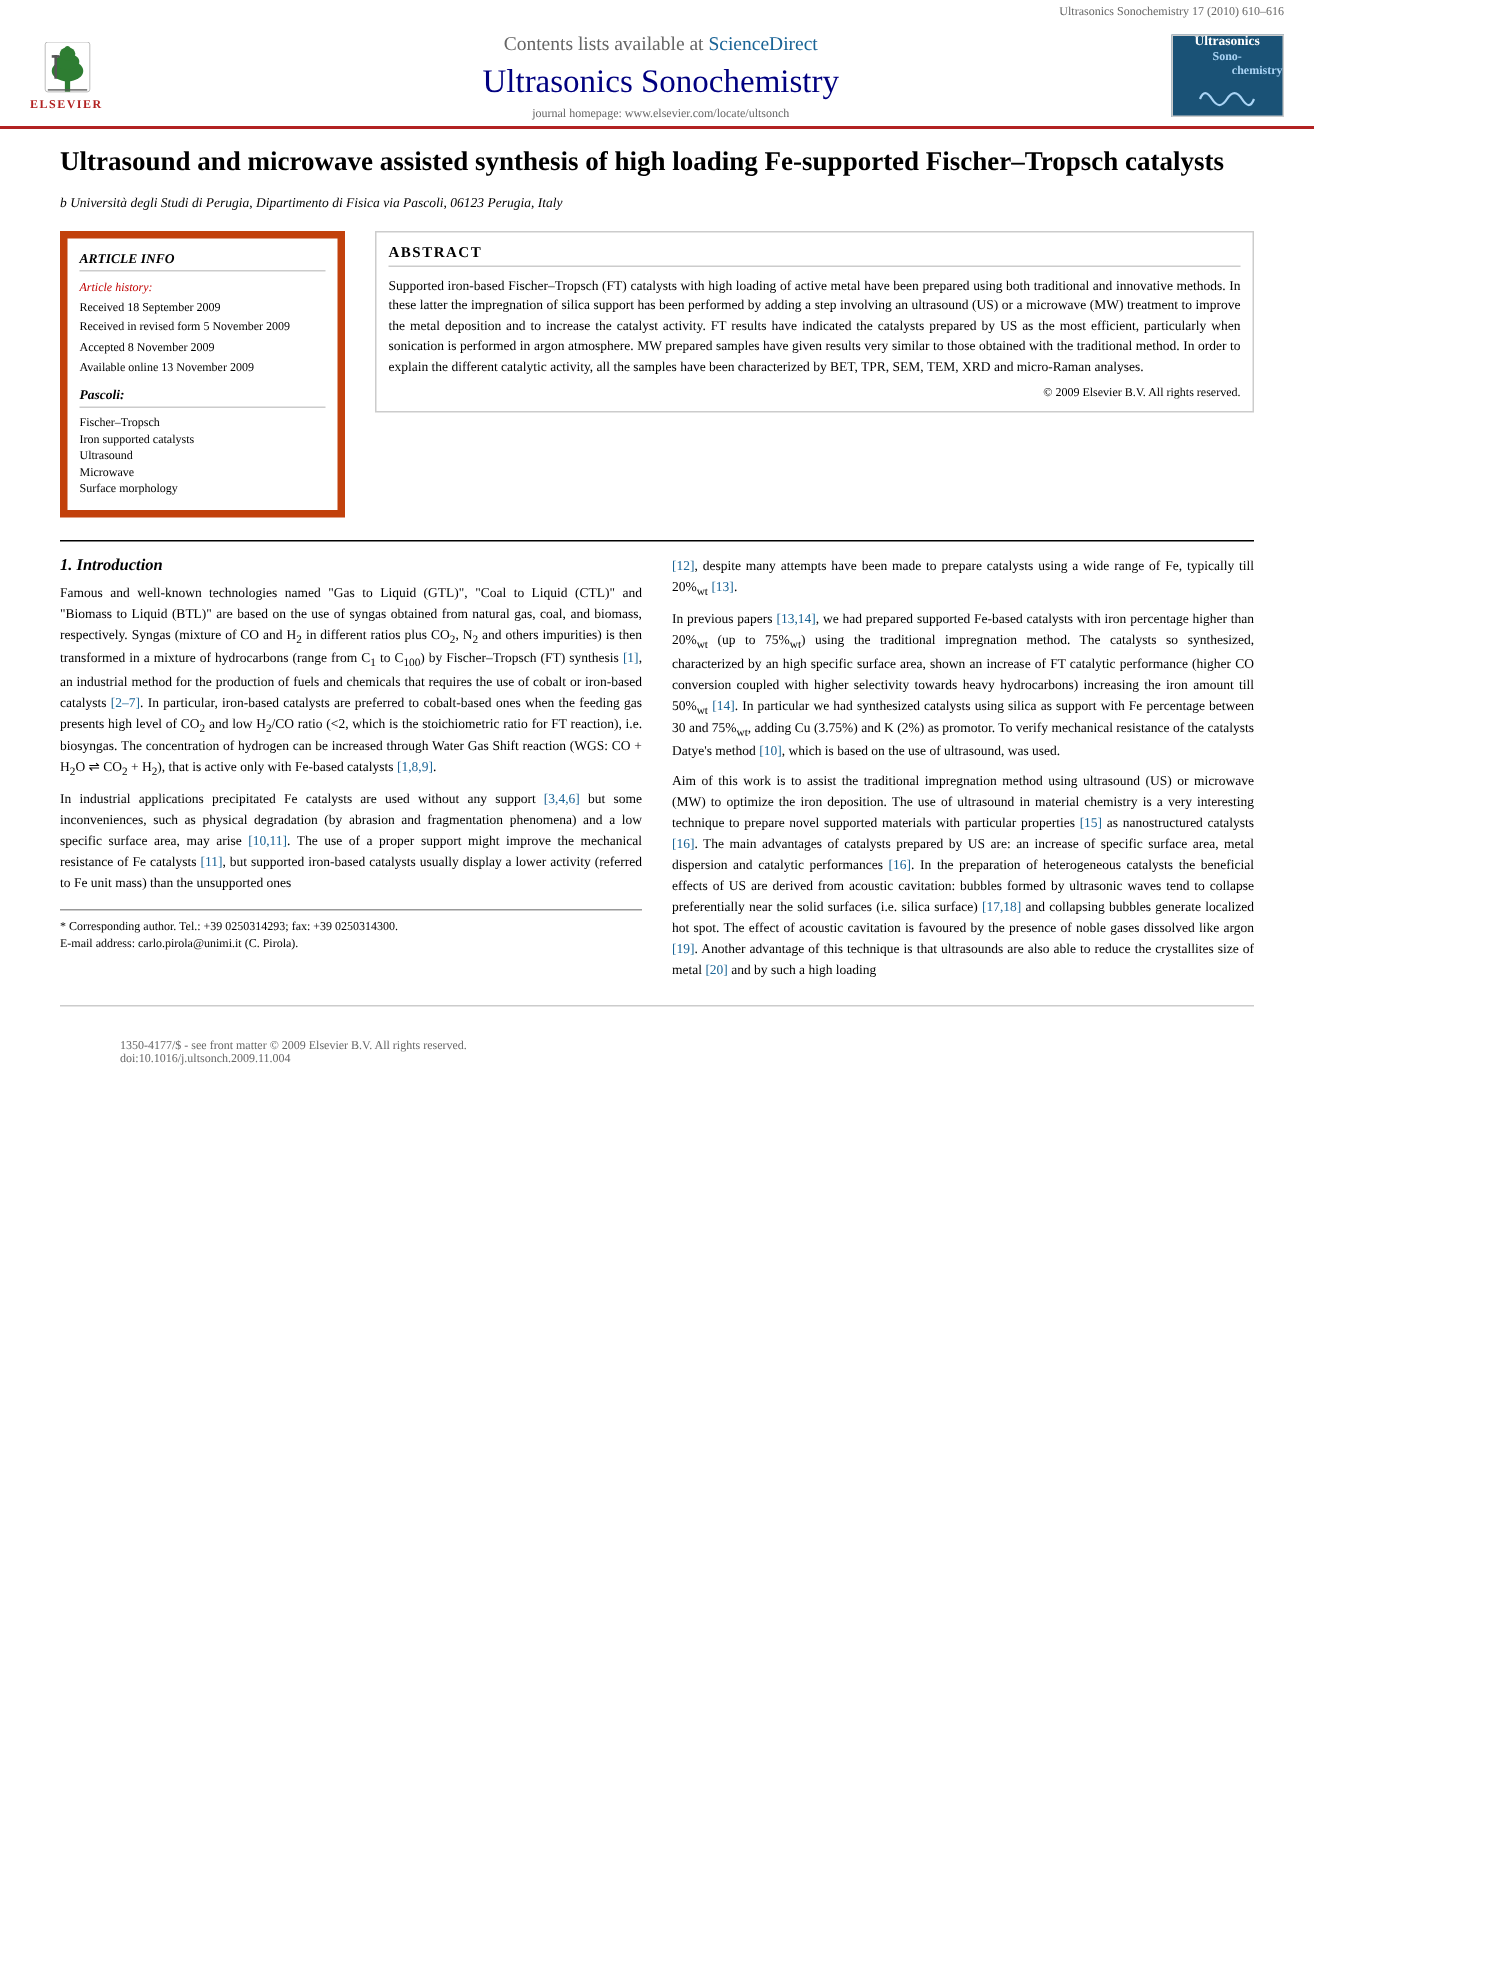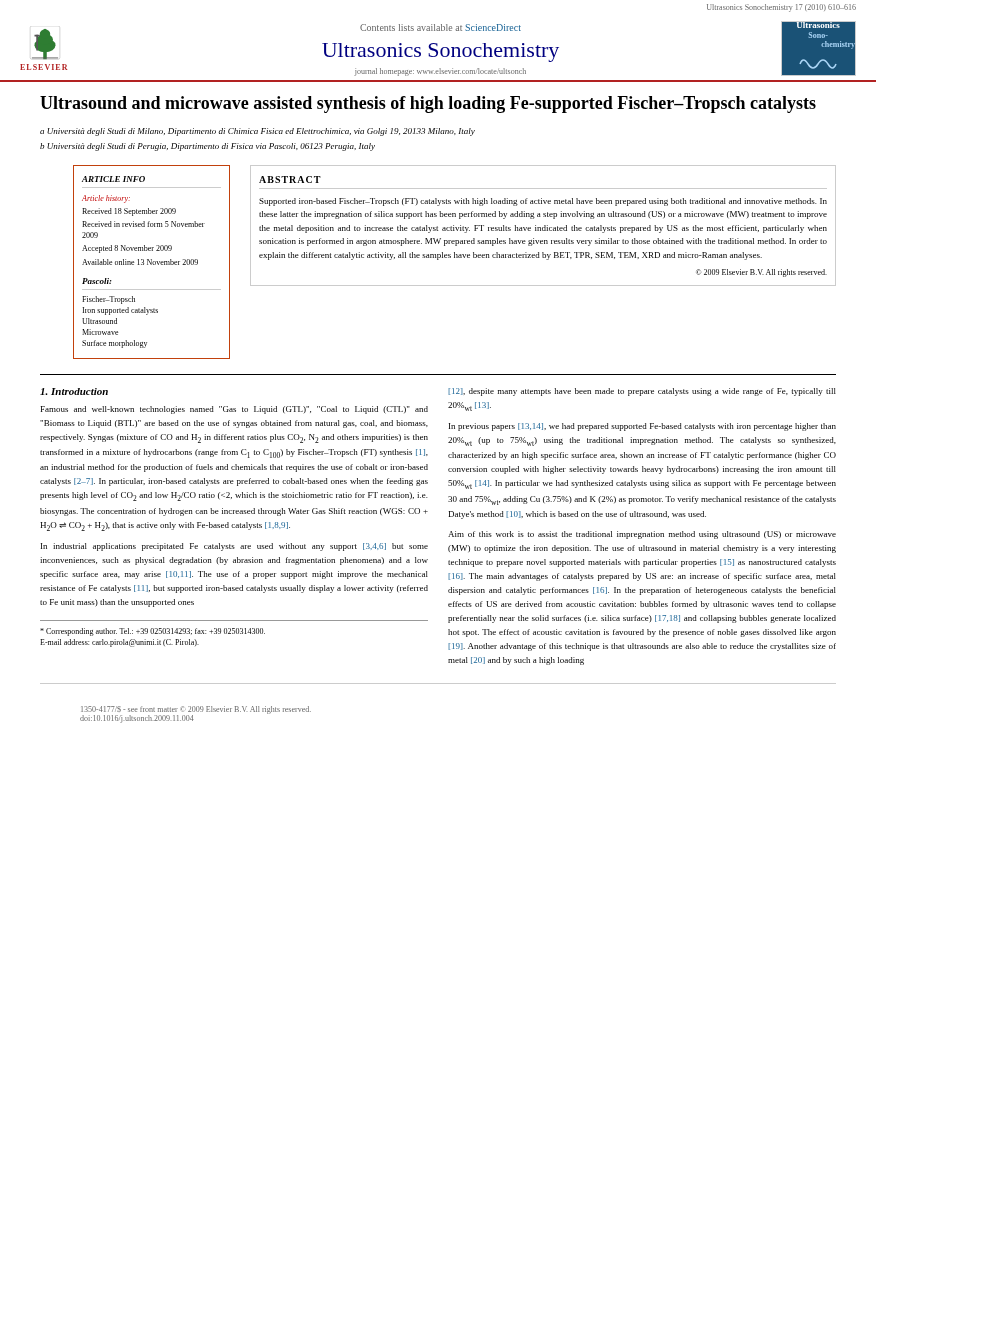--- a/index.html
+++ b/index.html
@@ -51,21 +51,21 @@
       margin-top: 2px;
     }
 
     .journal-title-area {
       flex: 1;
       text-align: center;
       padding: 0 20px;
     }
 
     .sciencedirect-line {
-      font-size: 10px;
+      font-size: 13px;
       color: #666;
       margin-bottom: 4px;
     }
 
     .journal-main-title {
       font-size: 22px;
       color: #000080;
       font-weight: normal;
       font-family: 'Times New Roman', Times, serif;
       margin: 4px 0;
@@ -150,23 +150,22 @@
       width: 190px;
       min-width: 190px;
     }
 
     .right-col {
       flex: 1;
     }
 
     
     .article-info-box {
-      border: 1px solid #c2410c;
+      border: 5px solid #c2410c;
       padding: 8px;
-      margin-left: 33px;
     }
 
     .info-section-title {
       font-size: 9px;
       font-style: italic;
       font-weight: bold;
       border-bottom: 1px solid #ccc;
       padding-bottom: 3px;
       margin-bottom: 5px;
       color: #000;
@@ -350,21 +349,20 @@
       </div>
     </div>
   </div>
 
   <div class="article-content">
 
     <div class="article-title">Ultrasound and microwave assisted synthesis of high loading Fe-supported Fischer–Tropsch catalysts</div>
 
 
     <div class="affiliations">
-      <div class="affil-line">a Università degli Studi di Milano, Dipartimento di Chimica Fisica ed Elettrochimica, via Golgi 19, 20133 Milano, Italy</div>
       <div class="affil-line">b Università degli Studi di Perugia, Dipartimento di Fisica via Pascoli, 06123 Perugia, Italy</div>
     </div>
 
     <div class="two-col">
 
       <div class="left-col">
         <div class="article-info-box">
           <div class="info-section-title">ARTICLE INFO</div>
 
           <div class="info-row">

